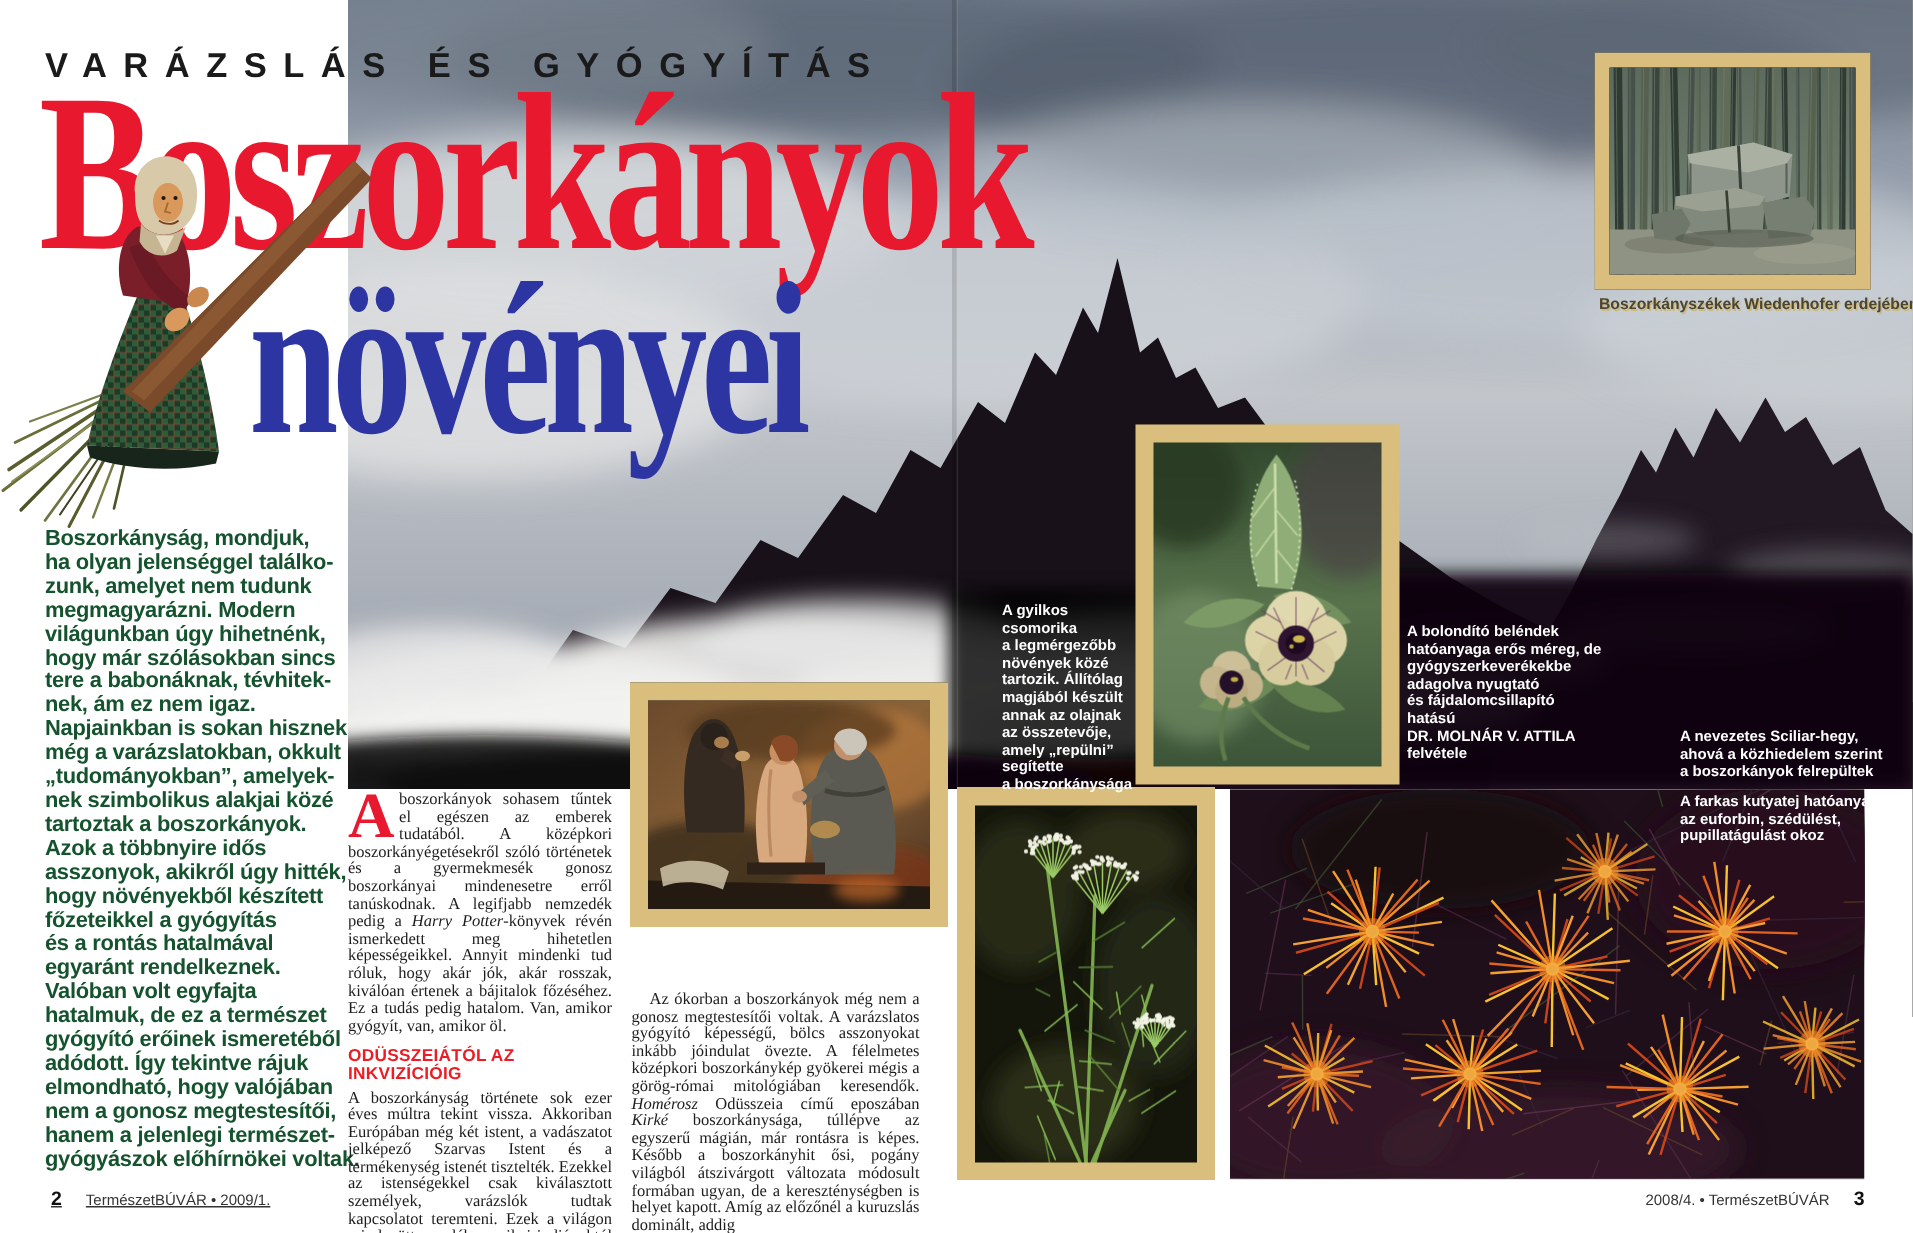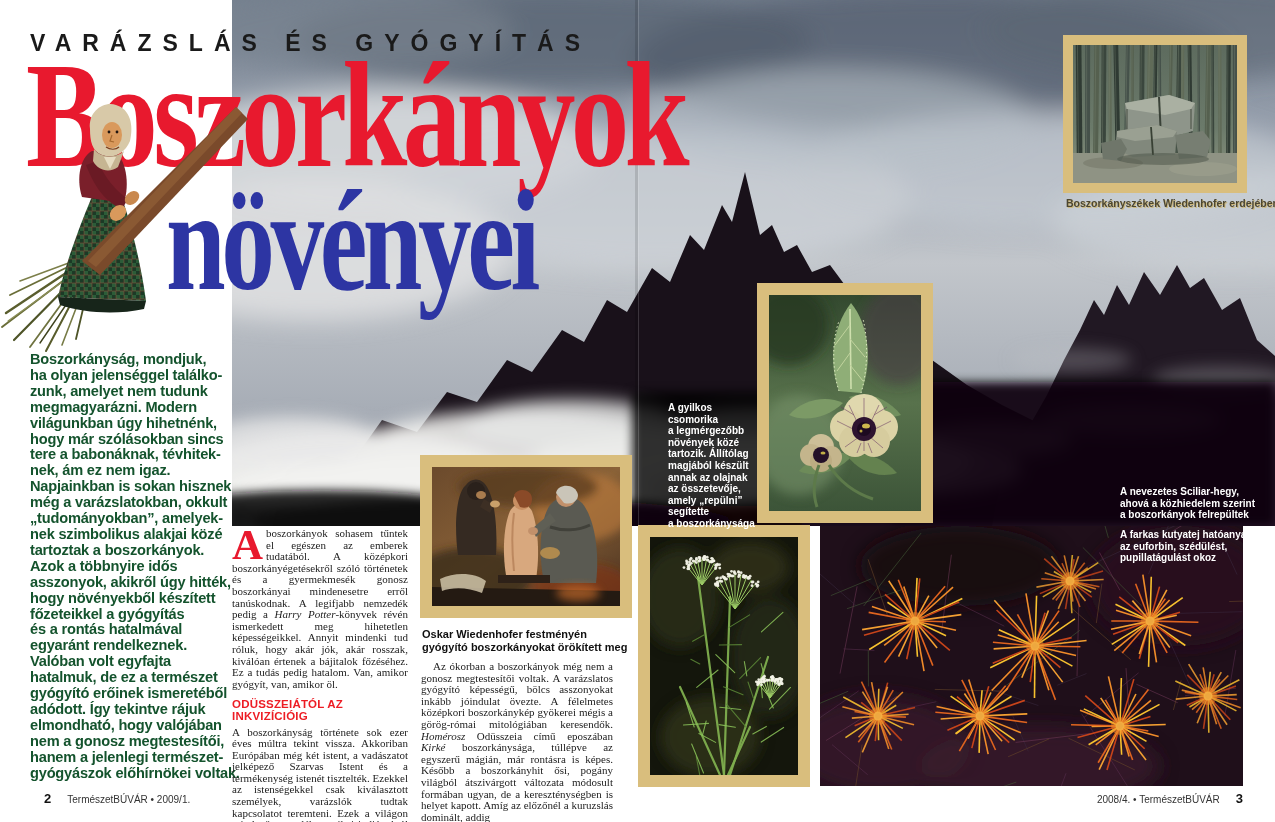--- a/index.html
+++ b/index.html
@@ -34,21 +34,21 @@
   #cap-painting{left:422px;top:628px;width:210px;color:#101010;font-size:11px;font-weight:bold;
                 line-height:13px;white-space:pre-line;z-index:6;}
   #cap-forest{left:1066px;top:197px;width:195px;font-size:10.5px;font-weight:bold;color:#4c4631;
               text-shadow:1px 1px 0 #cdb97e;z-index:6;white-space:nowrap;}
   #cap-csomorika{left:668px;top:402px;width:112px;}
   #cap-belendek{left:938px;top:416px;width:150px;}
   #cap-sciliar{left:1120px;top:486px;width:160px;}
   #cap-kutyatej{left:1120px;top:529px;width:160px;}
   
   .footer{top:791px;font-size:10px;color:#333;z-index:5;}
-  #footer-left{left:44px;}
+  #footer-left{left:34px;text-decoration:underline;}
   #footer-right{left:1028px;width:215px;text-align:right;}
   .pagenum{font-weight:bold;font-size:13px;color:#111;}
   #footer-left .pagenum{margin-right:16px;}
   #footer-right .pagenum{margin-left:16px;}
   #main-photo{left:232px;top:0;width:1043px;height:526px;z-index:1;}
   #witch{left:0;top:95px;width:250px;height:262px;z-index:6;}
 </style>
 </head>
 <body>
 
@@ -246,22 +246,20 @@
       <path d="M118 46 C112 52 104 58 100 62 L104 70 C110 64 118 58 124 54 Z" fill="#5f5f55"></path>
       <ellipse cx="101" cy="64" rx="5" ry="4" fill="#c2906a"></ellipse>
       <ellipse cx="118" cy="86" rx="10" ry="6" fill="#b08a4e"></ellipse>
 
       <rect x="66" y="108" width="52" height="8" fill="#2e2118"></rect>
       <path d="M0 120 L188 124 L188 139 L0 139 Z" fill="#241a12"></path>
       <path d="M8 112 C24 104 44 106 54 114 L50 126 C36 120 20 120 10 124 Z" fill="#cfc3a8" opacity=".85"></path>
       <ellipse cx="146" cy="126" rx="22" ry="8" fill="#c56a2a" opacity=".7" filter="url(#pb)"></ellipse>
     </svg>
   </div>
-  <div class="abs" id="cap-painting">Oskar Wiedenhofer festményén
-gyógyító boszorkányokat örökített meg</div>
 
   <div class="abs bodycol" id="col2">
     <div class="para"><span>Az ókorban a boszorkányok még nem a gonosz megtestesítői voltak. A varázslatos gyógyító képességű, bölcs asszonyokat inkább jóindulat övezte. A félelmetes középkori boszorkánykép gyökerei mégis a görög-római mitológiában keresendők. </span><span class="it">Homérosz</span><span> Odüsszeia című eposzában </span><span class="it">Kirké</span><span> boszorkánysága, túllépve az egyszerű mágián, már rontásra is képes. Később a boszorkányhit ősi, pogány világból átszivárgott változata módosult formában ugyan, de a kereszténységben is helyet kapott. Amíg az előzőnél a kuruzslás dominált, addig</span></div>
   </div>
 
   <div class="abs goldframe" style="left:757px;top:283px;width:176px;height:240px;">
     <svg width="152" height="216" viewBox="0 0 152 216" preserveAspectRatio="none">
       <defs>
         <linearGradient id="hbg" x1="0" y1="0" x2="0" y2="1">
           <stop offset="0" stop-color="#33492f"></stop>
@@ -961,20 +959,28 @@
 csomorika
 a legmérgezőbb
 növények közé
 tartozik. Állítólag
 magjából készült
 annak az olajnak
 az összetevője,
 amely „repülni”
 segítette
 a boszorkánysága</div>
+  <div class="abs wcap" id="cap-belendek">A bolondító beléndek
+hatóanyaga erős méreg, de
+gyógyszerkeverékekbe
+adagolva nyugtató
+és fájdalomcsillapító
+hatású
+DR. MOLNÁR V. ATTILA
+felvétele</div>
   <div class="abs wcap" id="cap-sciliar">A nevezetes Sciliar-hegy,
 ahová a közhiedelem szerint
 a boszorkányok felrepültek</div>
   <div class="abs wcap" id="cap-kutyatej">A farkas kutyatej hatóanyaga,
 az euforbin, szédülést,
 pupillatágulást okoz</div>
 
   <div class="abs footer" id="footer-left"><span class="pagenum">2</span><span>TermészetBÚVÁR • 2009/1.</span></div>
   <div class="abs footer" id="footer-right"><span>2008/4. • TermészetBÚVÁR</span><span class="pagenum">3</span></div>
 

